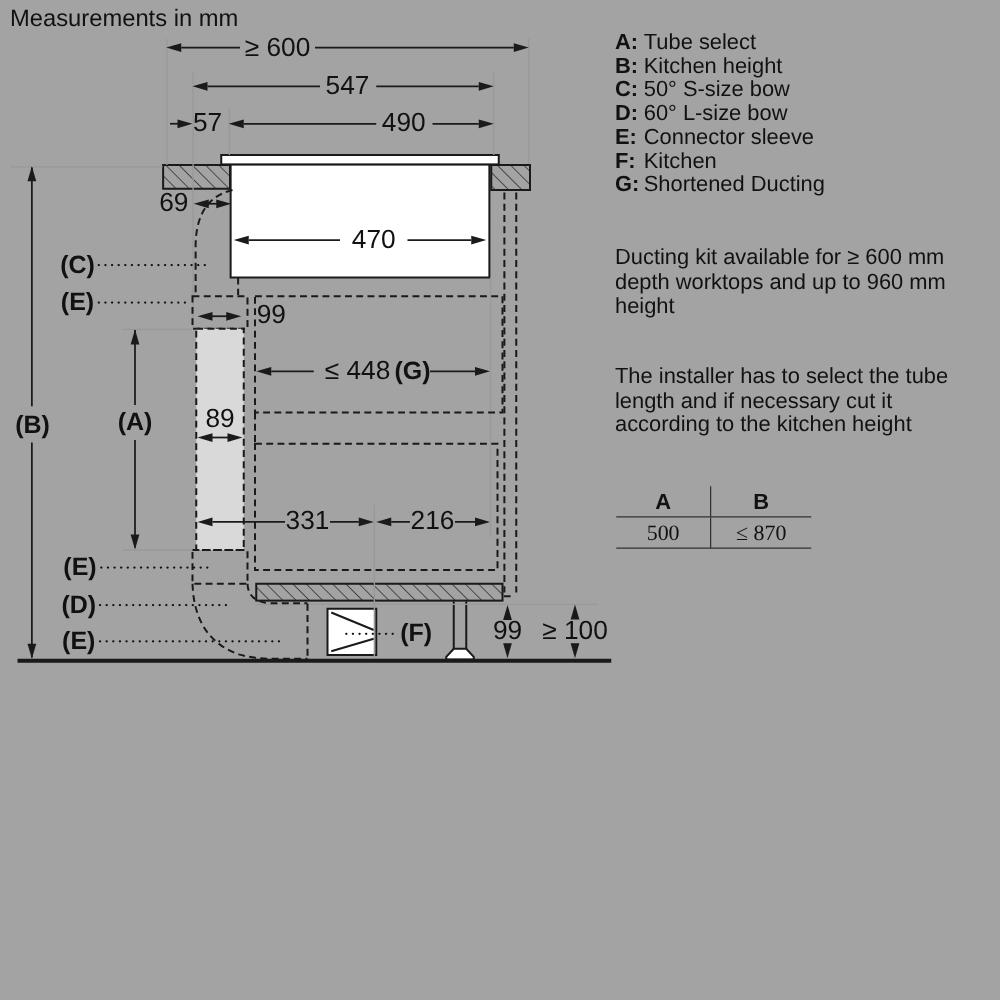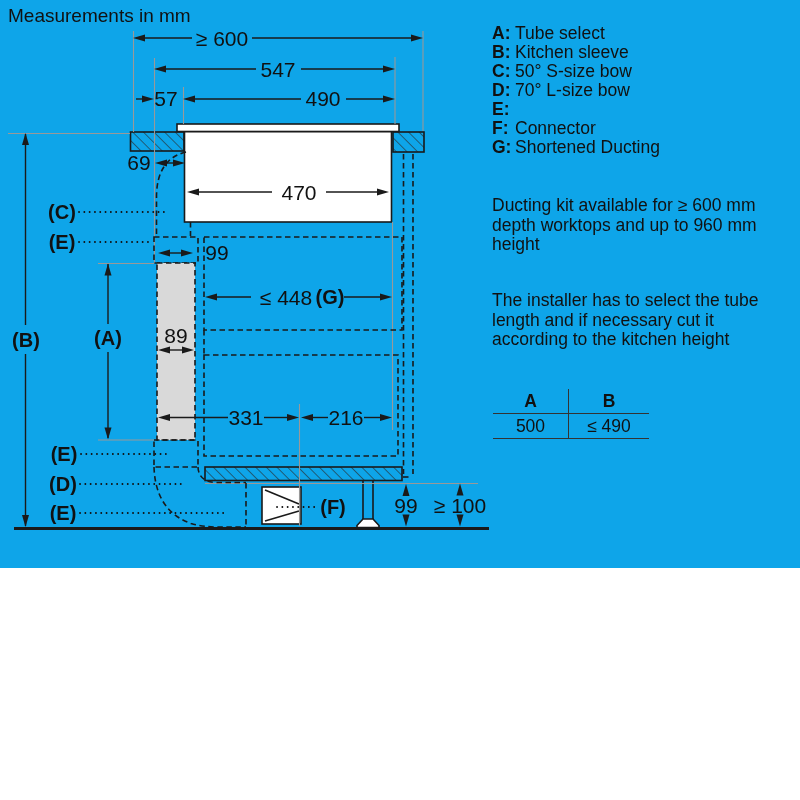--- a/index.html
+++ b/index.html
@@ -1,34 +1,34 @@
 <!DOCTYPE html>
 <html><head>
 <meta charset="utf-8">
 <style>
   html,body{margin:0;padding:0;background:#fff;}
-  .page{position:relative;width:800px;height:568px;background:#0ea5e9;overflow:hidden;
+  .page{position:relative;width:800px;height:800px;background:#a3a3a3;overflow:hidden;
         font-family:"Liberation Sans",sans-serif;color:#111;}
   .title{position:absolute;left:8px;top:5px;font-size:19px;color:#111;}
   svg{position:absolute;left:0;top:0;}
   svg text{font-family:"Liberation Sans",sans-serif;fill:#111;}
   .dt{font-size:21px;text-anchor:middle;dominant-baseline:central;}
   .lb{font-size:20px;font-weight:bold;text-anchor:middle;dominant-baseline:central;}
   .legend{position:absolute;left:492px;top:24px;font-size:17.5px;line-height:19px;}
   .lrow{display:flex;}
   .lk{font-weight:bold;width:23px;flex:0 0 23px;}
   .note{position:absolute;left:492px;width:330px;font-size:17.5px;line-height:19.5px;white-space:pre-line;}
   .note1{top:196px;}
   .note2{top:291px;}
   .tbl{position:absolute;left:493px;top:389px;border-collapse:collapse;font-size:17.5px;color:#111;}
   .tbl td{text-align:center;padding:0;height:24px;}
   .tbl .ca{width:75px;border-right:1.6px solid #333;}
   .tbl .cb{width:80px;}
   .tbl tr.hd td{font-weight:bold;border-bottom:1.6px solid #333;}
-  .tbl tr.r1 td{border-bottom:1.6px solid #333;}
+  .tbl tr.r1 td{border-bottom:1.6px solid #333;font-family:Liberation Serif, serif;}
 </style>
 </head>
 <body>
 
 <div class="page">
 
   <div class="title">Measurements in mm</div>
 
   <svg width="500" height="560" viewBox="0 0 500 560">
     <defs>
@@ -177,36 +177,37 @@
     <text class="lb" x="333" y="507">(F)</text>
   </svg>
 
   <div class="legend">
     <div class="lrow">
         <span class="lk">A:</span>
         <span>Tube select</span>
       </div>
     <div class="lrow">
         <span class="lk">B:</span>
-        <span>Kitchen sleeve</span>
+        <span>Kitchen height</span>
       </div>
     <div class="lrow">
         <span class="lk">C:</span>
         <span>50° S-size bow</span>
       </div>
     <div class="lrow">
         <span class="lk">D:</span>
-        <span>70° L-size bow</span>
+        <span>60° L-size bow</span>
       </div>
     <div class="lrow">
         <span class="lk">E:</span>
+        <span>Connector sleeve</span>
       </div>
     <div class="lrow">
         <span class="lk">F:</span>
-        <span>Connector</span>
+        <span>Kitchen</span>
       </div>
     <div class="lrow">
         <span class="lk">G:</span>
         <span>Shortened Ducting</span>
       </div>
   </div>
 
   <div class="note note1">Ducting kit available for ≥ 600 mm
 depth worktops and up to 960 mm
 height</div>
@@ -215,18 +216,18 @@
 according to the kitchen height</div>
 
   <table class="tbl">
     <tbody>
         <tr class="hd">
       <td class="ca">A</td>
       <td class="cb">B</td>
     </tr>
     <tr class="r1">
       <td class="ca">500</td>
-      <td class="cb">≤ 490</td>
+      <td class="cb">≤ 870</td>
     </tr>
   </tbody>
     </table>
 
 </div>
 
 </body></html>

